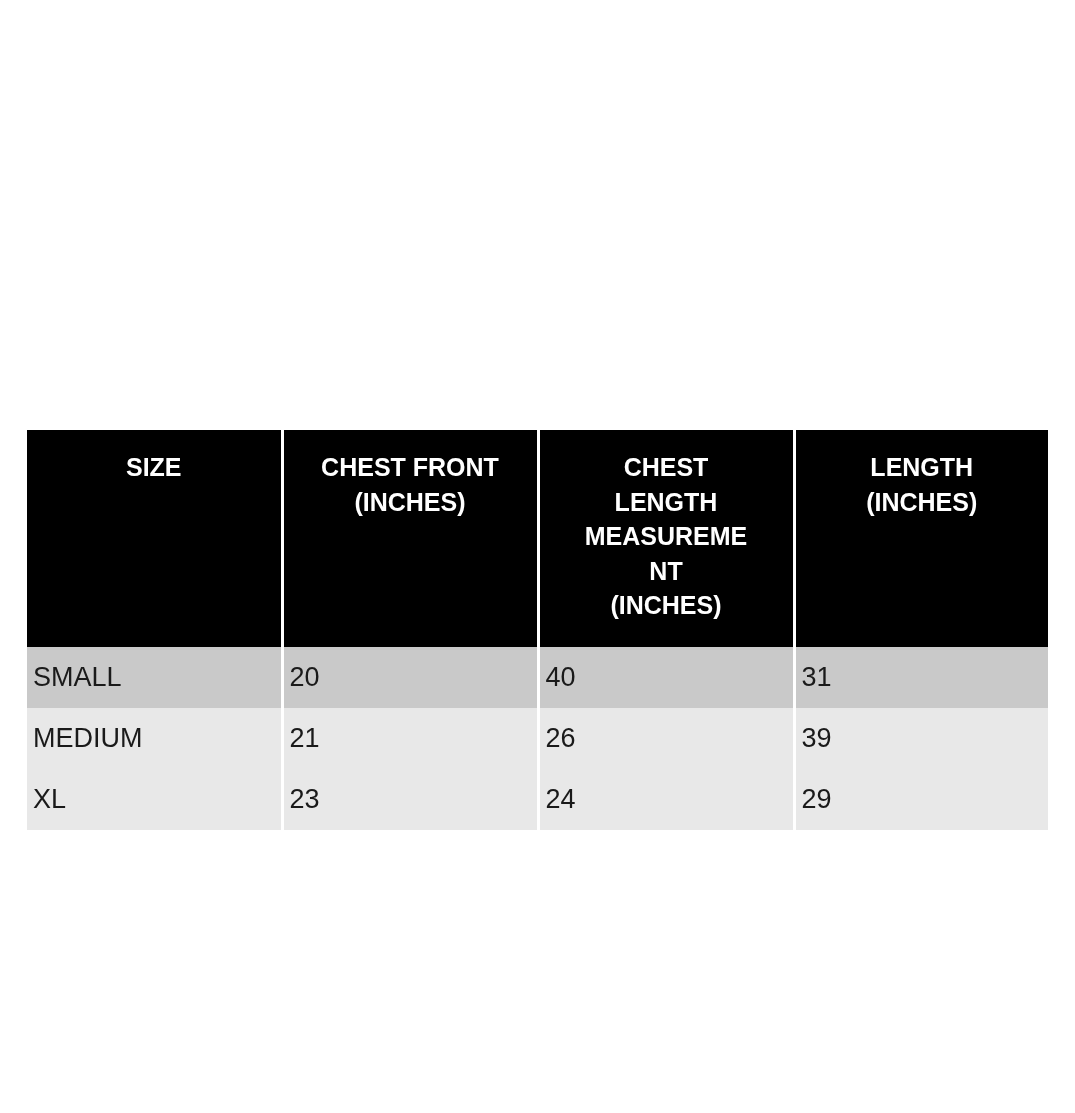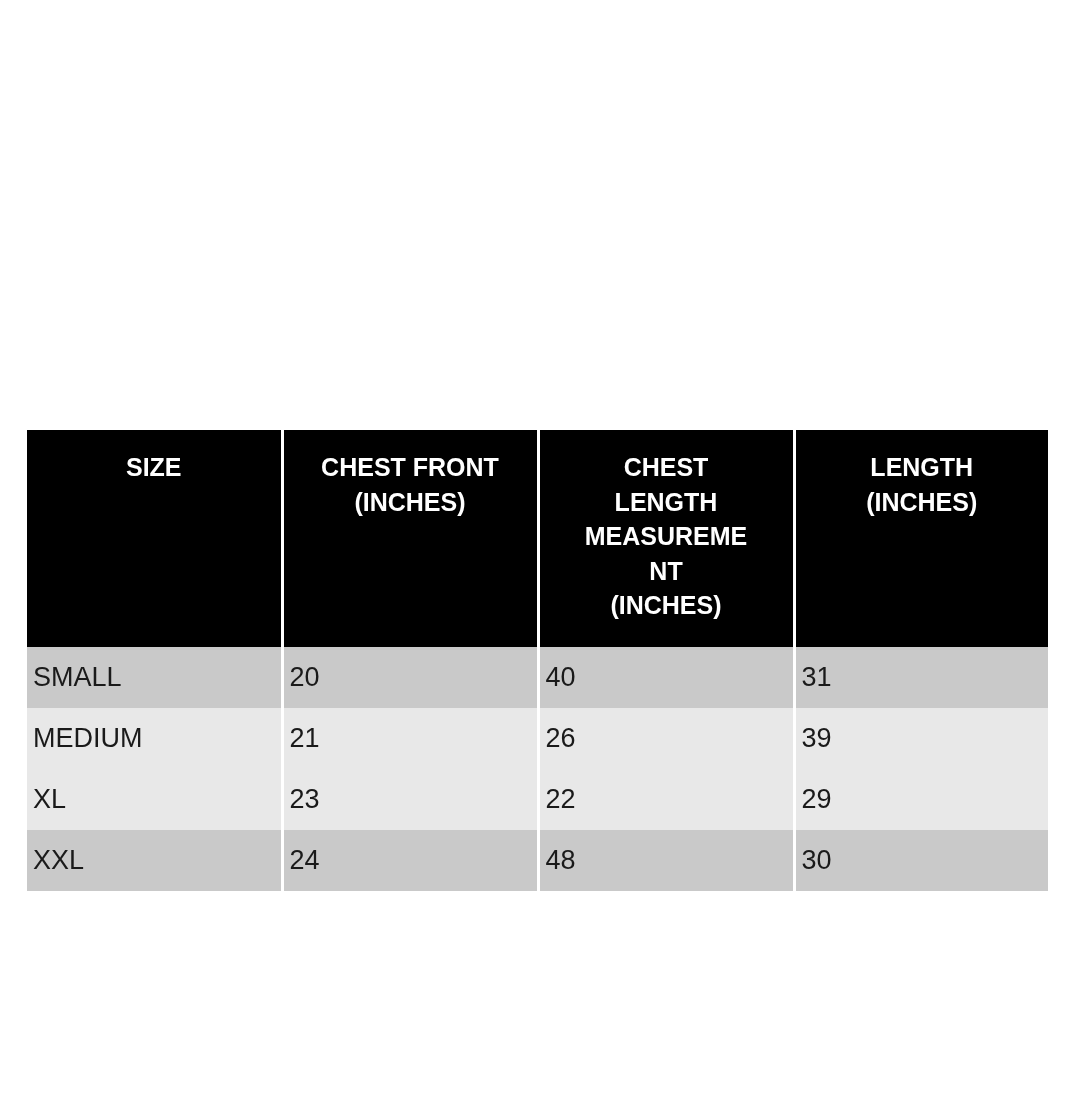--- a/index.html
+++ b/index.html
@@ -133,26 +133,20 @@
         </tr>
         <tr class="even">
           <td>MEDIUM</td>
           <td>21</td>
           <td>26</td>
           <td>39</td>
         </tr>
         <tr class="even">
           <td>XL</td>
           <td>23</td>
-          <td>22</td>
+          <td>24</td>
           <td>29</td>
-        </tr>
-        <tr class="odd">
-          <td>XXL</td>
-          <td>24</td>
-          <td>48</td>
-          <td>30</td>
         </tr>
       </tbody>
     </table>
   </div>
 
 </div>
 
 </body></html>

